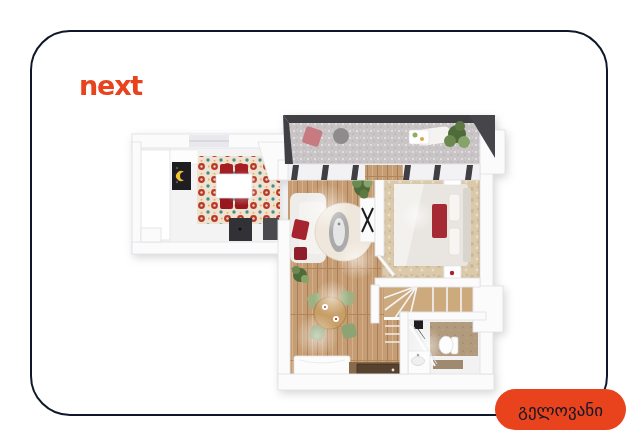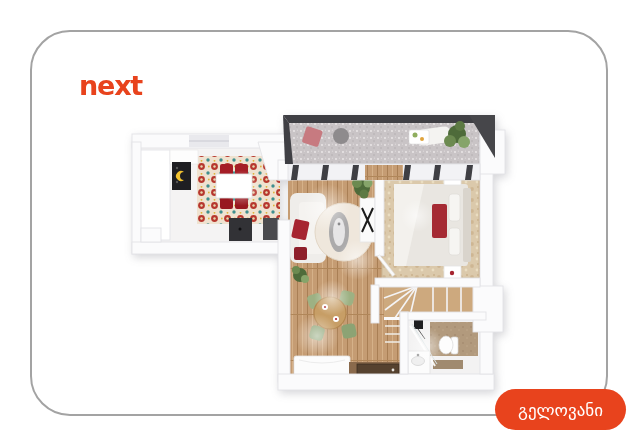--- a/index.html
+++ b/index.html
@@ -1,26 +1,26 @@
 <!DOCTYPE html>
 <html><head>
 <meta charset="utf-8">
 <style>
   html,body{margin:0;padding:0;background:#ffffff;}
   #stage{position:relative;width:640px;height:447px;background:#ffffff;overflow:hidden;
          font-family:"DejaVu Sans","Liberation Sans",sans-serif;}
   .card{position:absolute;left:30px;top:30px;width:578px;height:386px;background:#ffffff;
-        border:2px solid #a3a3a3;border-radius:40px;box-sizing:border-box;}
+        border:2px solid #0f172a;border-radius:40px;box-sizing:border-box;}
   .logo{position:absolute;left:47px;top:42px;color:#e8431d;font-weight:bold;
         font-size:27px;line-height:23px;letter-spacing:-1.2px;}
   .logo .l2{letter-spacing:-0.5px;}
   .plan{position:absolute;left:85px;top:76px;width:390px;height:300px;
         filter:drop-shadow(2px 3px 4px rgba(70,70,80,0.22));}
   .badge{position:absolute;left:463px;top:357px;width:131px;height:41px;background:#e8431d;
-         border-radius:21px;color:#ffffff;display:flex;align-items:center;justify-content:center;
+         border-radius:21px;color:#0f172a;display:flex;align-items:center;justify-content:center;
          font-size:17px;cursor:pointer;}
 </style>
 </head>
 <body>
 
 <div id="stage">
   <div class="card">
 
     <div class="logo">
       <div class="l1">next</div>

